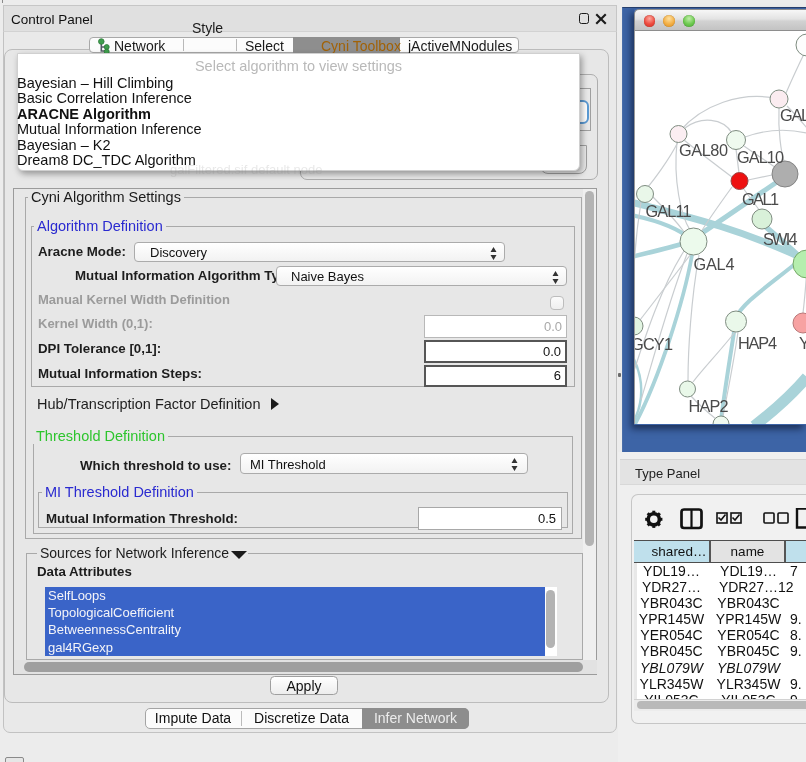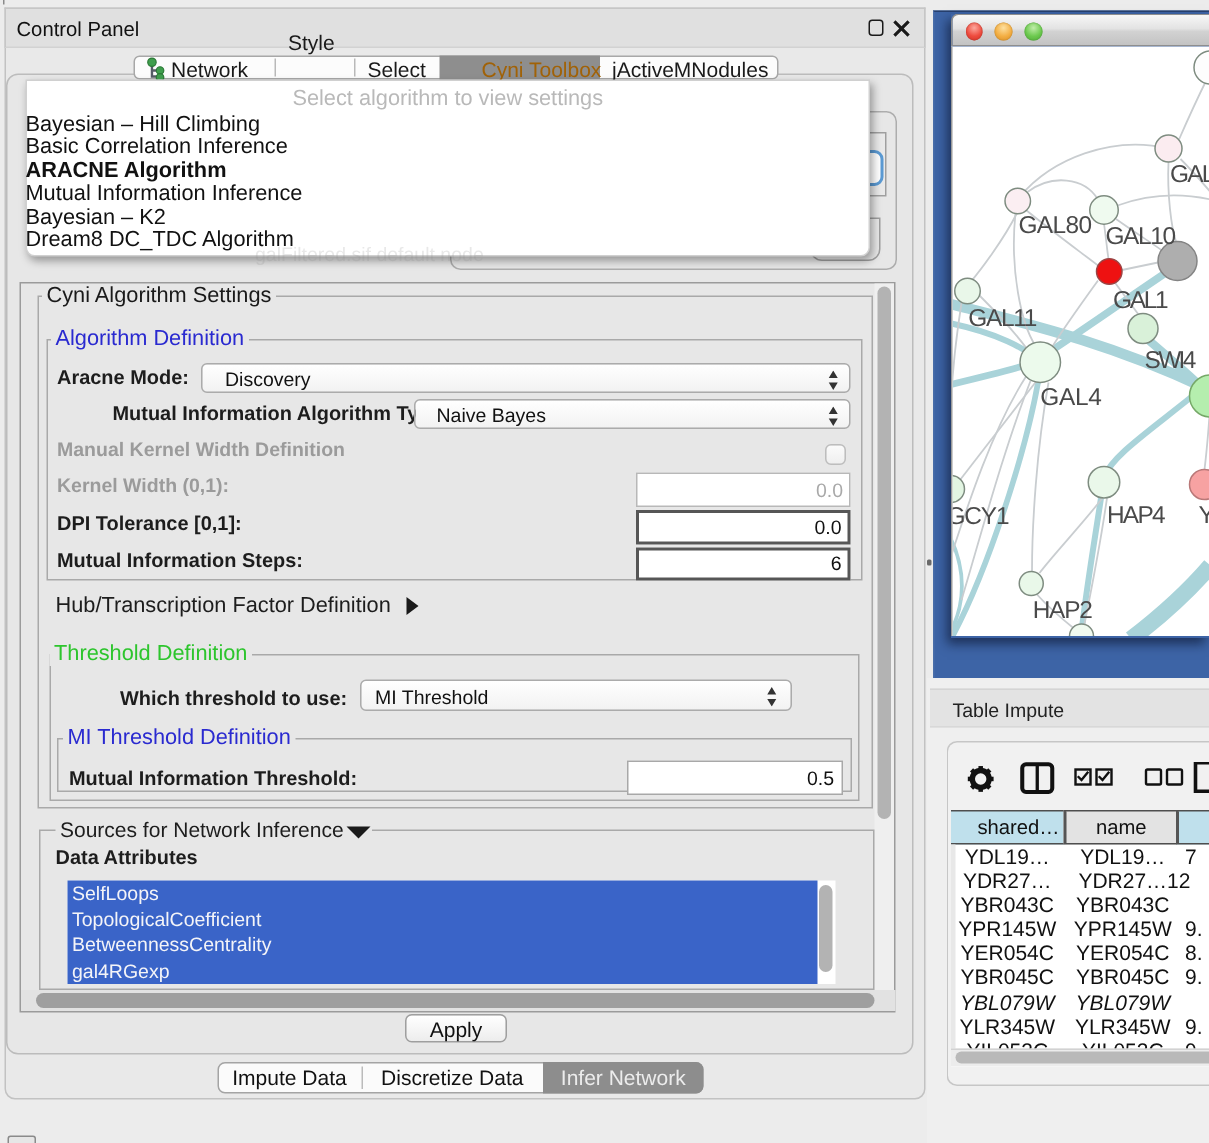--- a/index.html
+++ b/index.html
@@ -93,21 +93,21 @@
     <text x="630" y="349.5" textLength="42">GCY1</text>
     <text x="737" y="348.5" textLength="39">HAP4</text>
     <text x="798" y="348.5" textLength="20">YJ</text>
     <text x="687.5" y="412" textLength="40">HAP2</text>
   </g>
 </svg>
 </div>
 
 <div class="abs" style="left:618px; top:452px; width:188px; height:310px; background:#efefef;"></div>
 <div class="abs" style="left:620px; top:459px; width:186px; height:26px; background:#e3e3e3; border-top:1px solid #d4d4d4; border-bottom:1px solid #d8d8d8;"></div>
-<div class="abs" style="left:635px; top:466px; font-size:13px; color:#222;">Table Impute</div>
+<div class="abs" style="left:635px; top:466px; font-size:13px; color:#222;">Type Panel</div>
 
 <div class="abs" style="left:631px; top:494px; width:180px; height:230px; background:#f1f1f1; border:1px solid #c6c6c6; border-radius:7px 0 0 7px; border-right:none;"></div>
 
 <div class="abs" style="left:644px; top:508px; width:162px; height:22px;">
 <svg width="162" height="22" viewBox="0 0 162 22">
   <g fill="#111">
     <g transform="translate(9.8,11.3)">
       <circle r="5.6" fill="none" stroke="#111" stroke-width="3.6"></circle>
       <g stroke="#111" stroke-width="3">
         <line x1="0" y1="-6" x2="0" y2="-8.6"></line>
@@ -237,21 +237,21 @@
 
 <div id="content">
 
 <div class="grp" style="left:25px; top:197px; width:557px; height:342px;"></div>
 <div class="gtitle" style="left:28px; top:190px; color:#1a1a1a;">Cyni Algorithm Settings</div>
 
 <div class="grp" style="left:31px; top:226px; width:544px; height:161px;"></div>
 <div class="gtitle" style="left:34px; top:219px; color:#2a2ad0;">Algorithm Definition</div>
 
 <div class="abs lbl" style="left:38px; top:244px;">Aracne Mode:</div>
-<div class="combo" style="left:134px; top:242px; width:433px; height:19.5px;">
+<div class="combo" style="left:134px; top:242px; width:371px; height:19.5px;">
       <span style="position:absolute; left:15px; top:2px;">Discovery</span>
 <svg class="ar" style="right:7px; top:3.5px;" width="7" height="13" viewBox="0 0 7 13">
         <path d="M 3.5,0 6.5,5 0.5,5 z M 3.5,13 6.5,8 0.5,8 z" fill="#333"></path>
       </svg>
     </div>
 
 <div class="abs lbl" style="left:38px; top:268px;padding-left:37px;">Mutual Information Algorithm Type:</div>
 <div class="combo" style="left:276px; top:266px; width:291px; height:19.5px;">
       <span style="position:absolute; left:14px; top:2px;">Naive Bayes</span>
 <svg class="ar" style="right:7px; top:3.5px;" width="7" height="13" viewBox="0 0 7 13">

